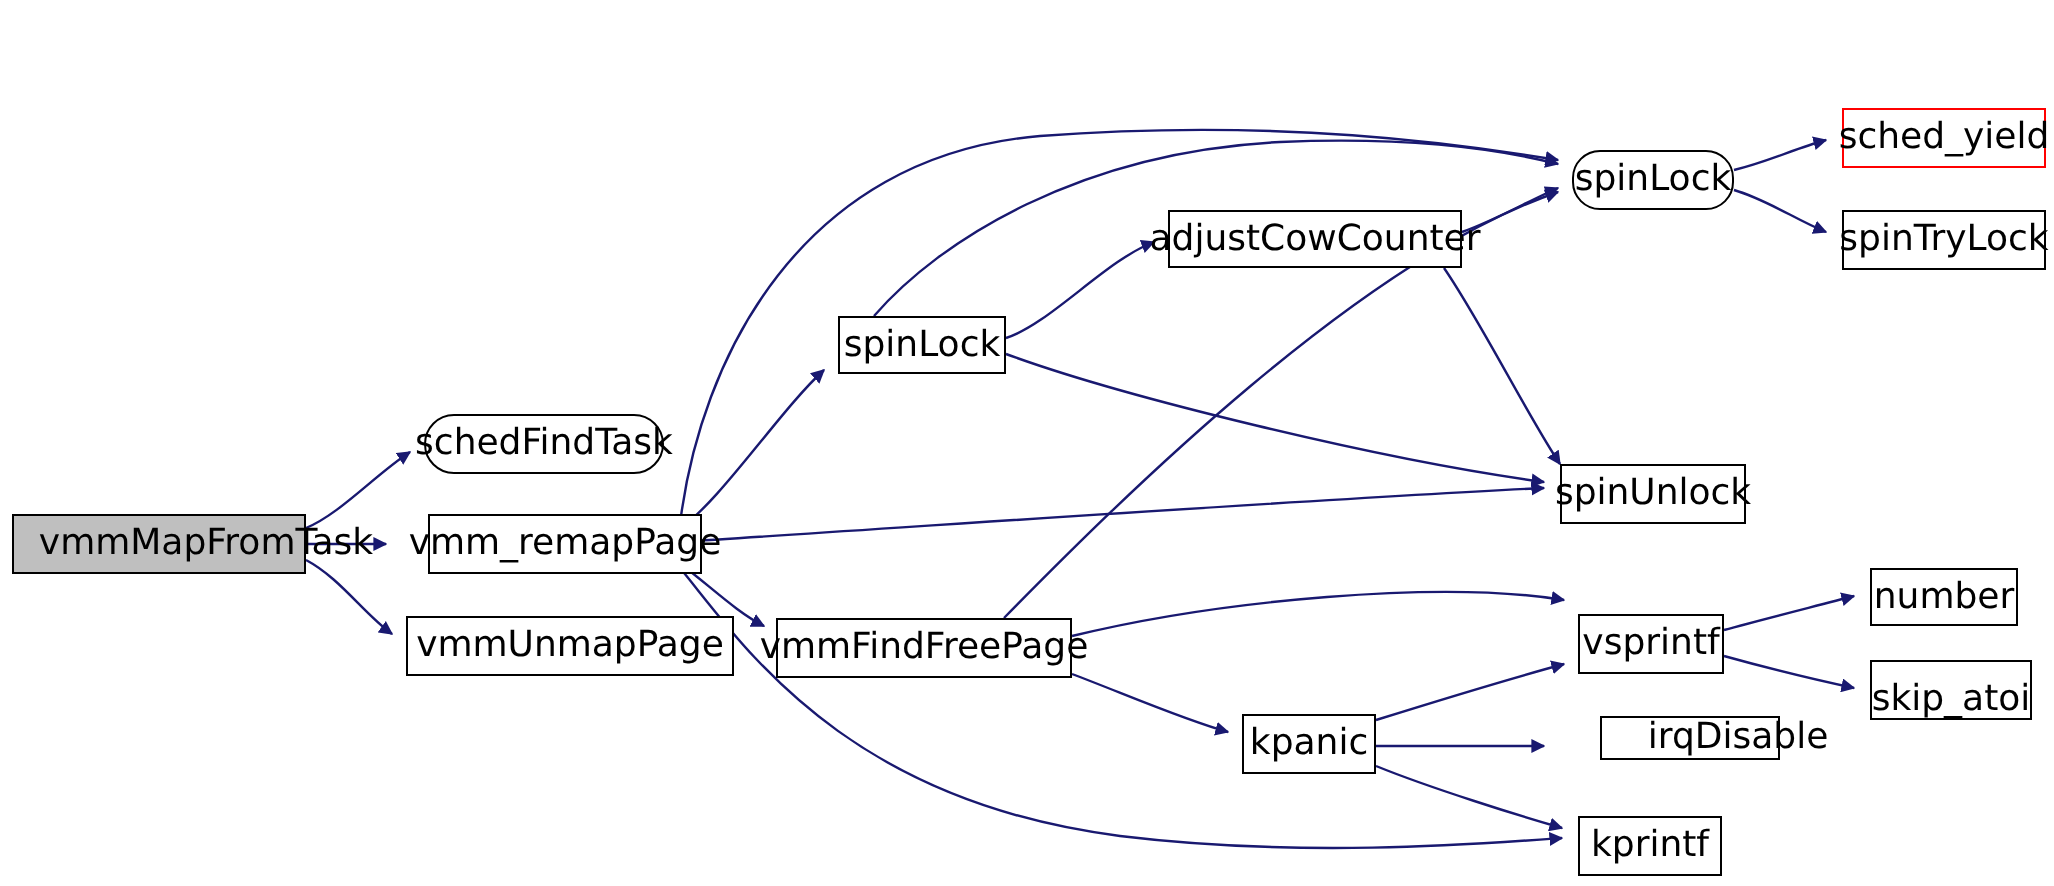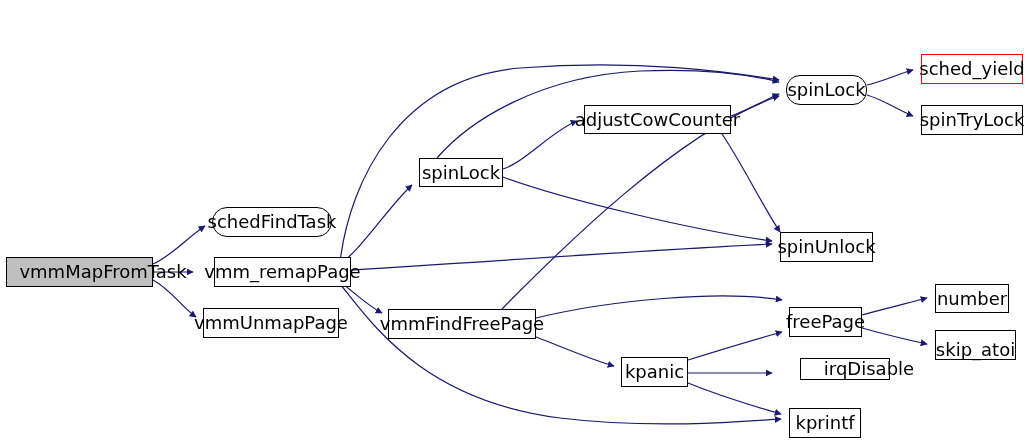--- a/index.html
+++ b/index.html
@@ -90,21 +90,21 @@
   <div id="nodes-layer">
       <div class="node current" style="left: 6px; top: 257px; width: 147px; height: 30px; padding-left: 47px;">
         <span class="node-label">vmmMapFromTask</span>
       </div>
       <div class="node" style="left: 212px; top: 207px; width: 120px; height: 30px; border-radius: 15px;">
         <span class="node-label">schedFindTask</span>
       </div>
       <div class="node" style="left: 202px; top: 257px; width: 137px; height: 30px; margin-left: 12px;">
         <span class="node-label">vmm_remapPage</span>
       </div>
-      <div class="node" style="left: 203px; top: 308px; width: 136px; height: 30px; text-align: center;">
+      <div class="node" style="left: 203px; top: 308px; width: 164px; height: 30px; text-align: center;">
         <span class="node-label">vmmUnmapPage</span>
       </div>
       <div class="node" style="left: 419px; top: 158px; width: 84px; height: 29px;">
         <span class="node-label">spinLock</span>
       </div>
       <div class="node" style="left: 388px; top: 309px; width: 148px; height: 30px;">
         <span class="node-label">vmmFindFreePage</span>
       </div>
       <div class="node" style="left: 584px; top: 105px; width: 147px; height: 29px;">
         <span class="node-label">adjustCowCounter</span>
@@ -112,21 +112,21 @@
       <div class="node" style="left: 621px; top: 357px; width: 67px; height: 30px;">
         <span class="node-label">kpanic</span>
       </div>
       <div class="node" style="left: 786px; top: 75px; width: 81px; height: 30px; border-radius: 14px;">
         <span class="node-label">spinLock</span>
       </div>
       <div class="node" style="left: 780px; top: 232px; width: 93px; height: 30px;">
         <span class="node-label">spinUnlock</span>
       </div>
       <div class="node" style="left: 789px; top: 307px; width: 73px; height: 30px;">
-        <span class="node-label">freePage</span>
+        <span class="node-label">vsprintf</span>
       </div>
       <div class="node" style="left: 800px; top: 358px; width: 90px; height: 22px; padding-left: 48px;">
         <span class="node-label">irqDisable</span>
       </div>
       <div class="node" style="left: 789px; top: 408px; width: 72px; height: 30px;">
         <span class="node-label">kprintf</span>
       </div>
       <div class="node highlight" style="left: 921px; top: 54px; width: 102px; height: 30px;">
         <span class="node-label">sched_yield</span>
       </div>

